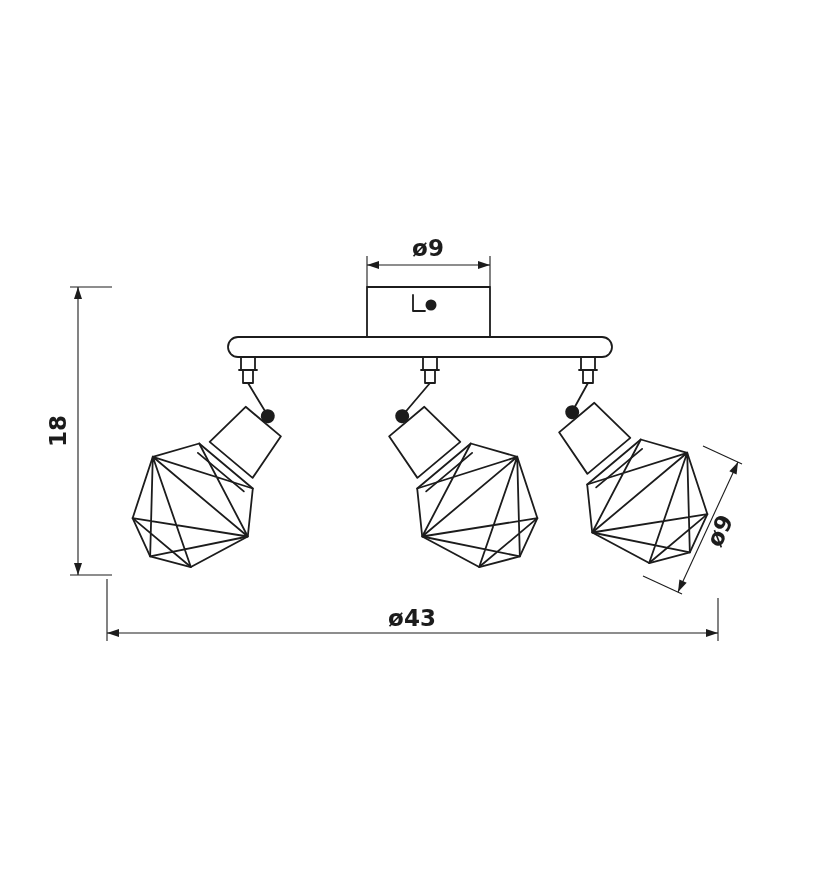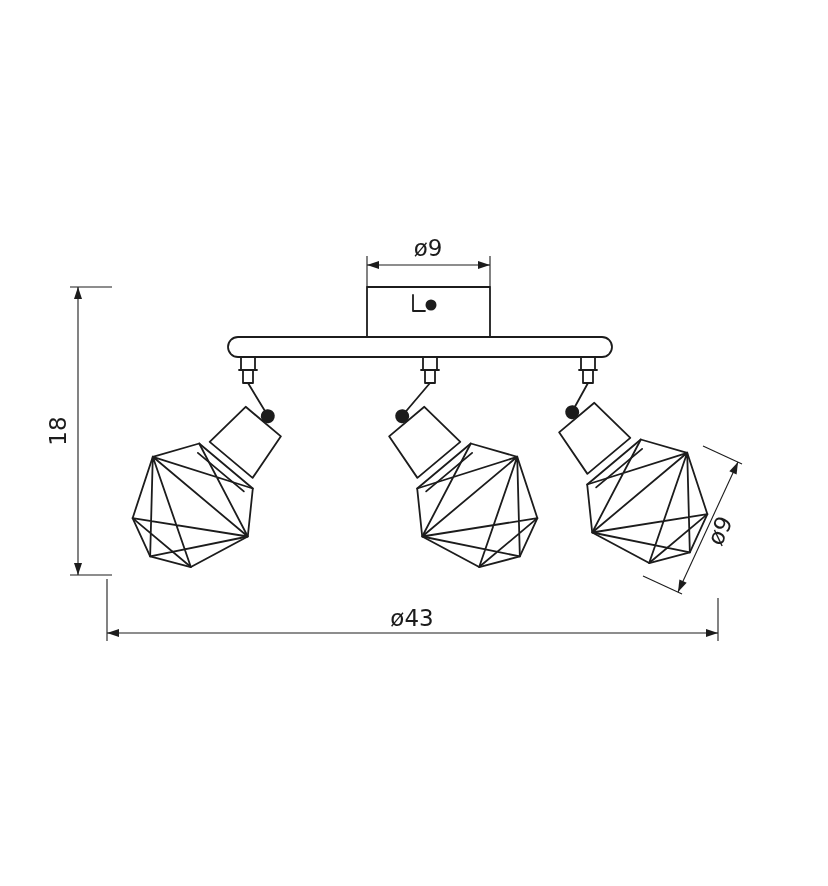--- a/index.html
+++ b/index.html
@@ -2,20 +2,21 @@
 <html><head>
 <meta charset="utf-8">
 <style>
   html,body { margin:0; padding:0; background:#ffffff; }
   .stage {
     position:relative;
     width:828px; height:886px;
     background:#ffffff;
     overflow:hidden;
     font-family:"DejaVu Sans", sans-serif;
+    font-weight:bold;
   }
   svg { display:block; }
   .draw {
     stroke:#1c1c1c;
     stroke-width:1.8;
     fill:none;
     stroke-linejoin:round;
     stroke-linecap:round;
   }
   .thin {

